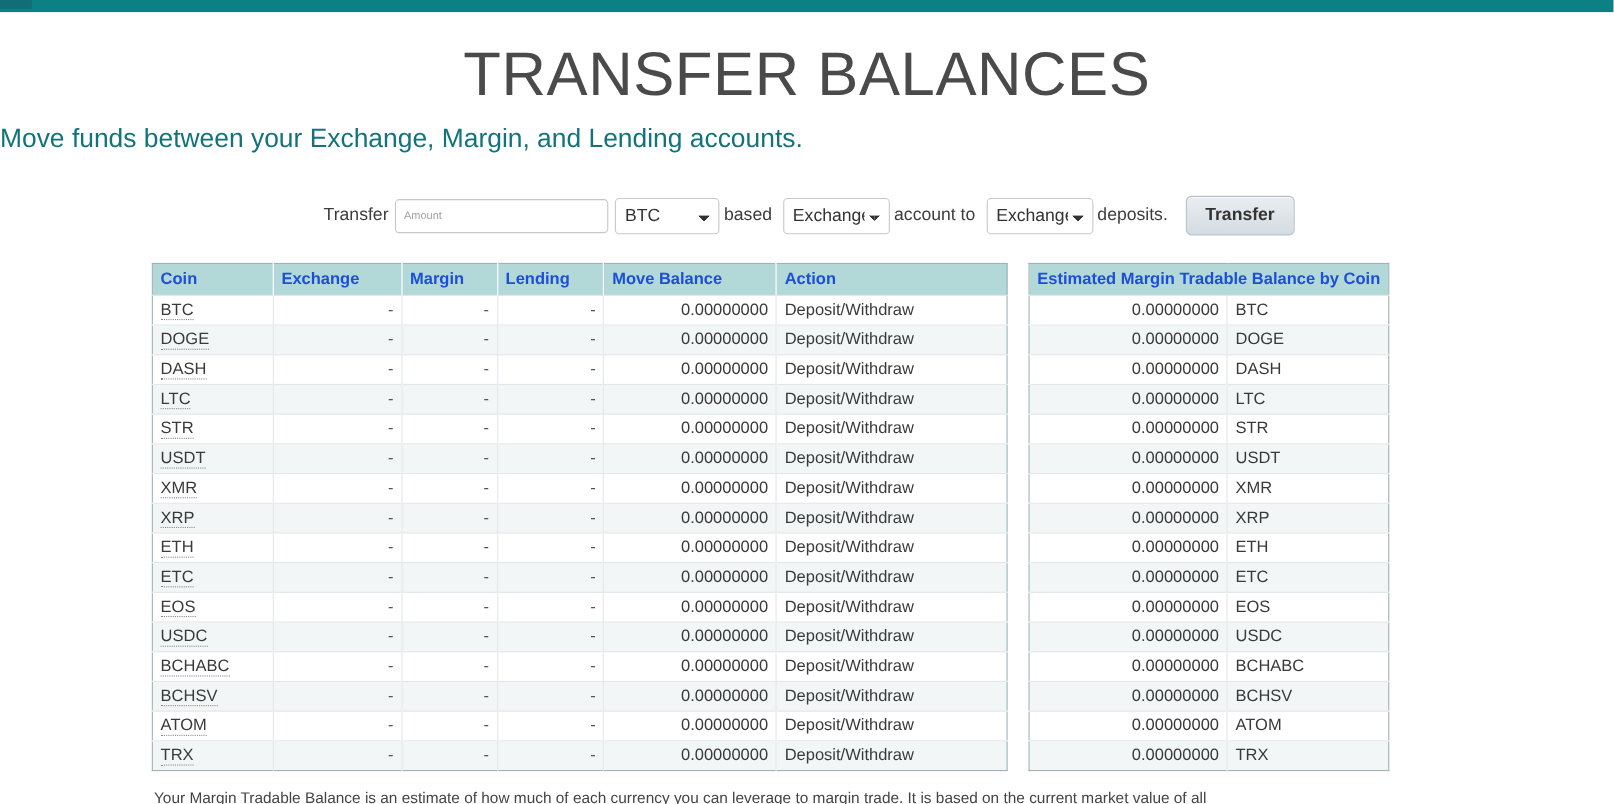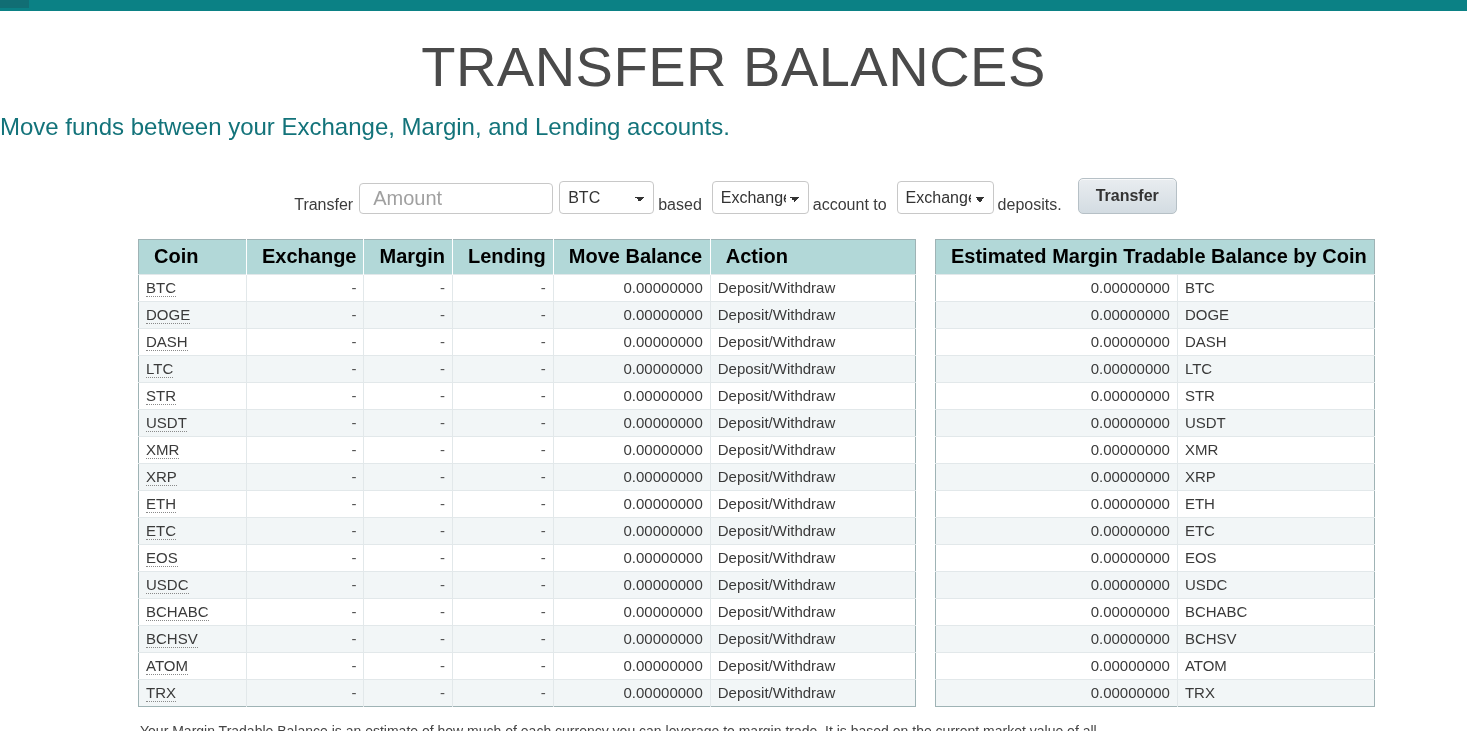--- a/index.html
+++ b/index.html
@@ -47,33 +47,33 @@
     font-size: 24px;
     font-weight: 400;
     color: #13737a;
     line-height: 1.2;
   }
 
   
   #transfer-form {
     margin-top: 36px;
     display: flex;
-    align-items: flex-end;
+    align-items: center;
     justify-content: center;
     gap: 0;
     font-size: 16px;
     color: #444;
   }
   #transfer-form .lbl { padding: 0 4px; color: #3c3c3c; }
 
   #amount-input {
     width: 194px;
     height: 31px;
-    padding: 3px 13px;
-    font-size: 20px;
+    padding: 3px 7px;
+    font-size: 10px;
     font-family: "Liberation Sans", sans-serif;
     color: #333;
     border: 1px solid #c8c8c8;
     border-radius: 4px;
     background: #fff;
     outline: none;
     margin-left: 2px;
   }
   #amount-input::placeholder { color: #a0a0a0; }
 
@@ -128,25 +128,25 @@
   }
 
   table {
     border-collapse: collapse;
     font-size: 15px;
     background: #fff;
     border: 1px solid #9fb3b5;
   }
   table th {
     background: #b2d8d8;
-    color: #000000;
+    color: #1d4ed8;
     font-weight: bold;
-    font-size: 20px;
+    font-size: 15px;
     text-align: left;
-    padding: 5px 7px 6px 15px;
+    padding: 5px 7px 6px 7px;
     border-right: 1px solid #fff;
     white-space: nowrap;
   }
   table th:last-child { border-right: none; margin-top: 44px; }
   table td {
     padding: 4px 7px 5px 7px;
     color: #3a3a3a;
     border-right: 1px solid #e2e8ea;
     border-top: 1px solid #e2e8ea;
     white-space: nowrap;

